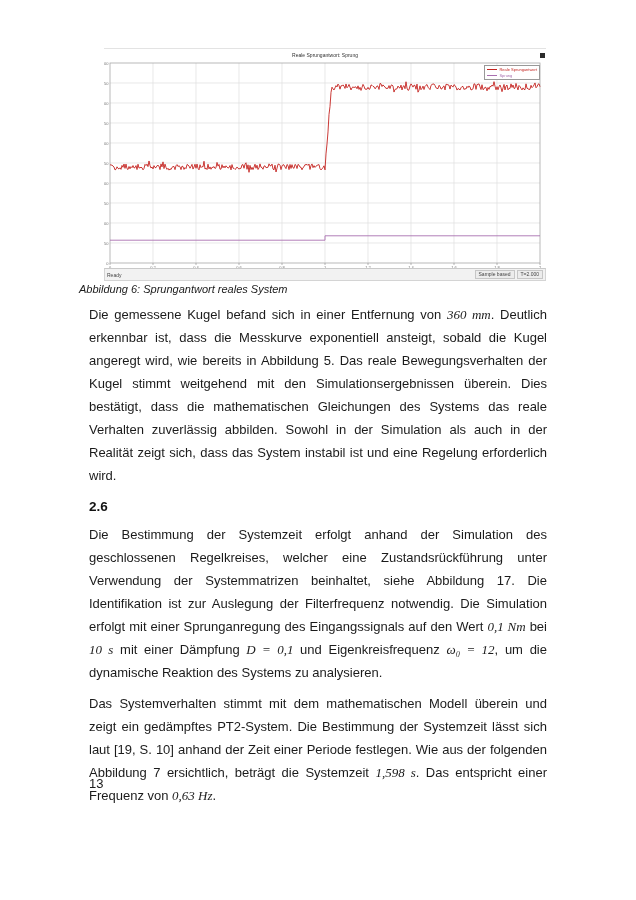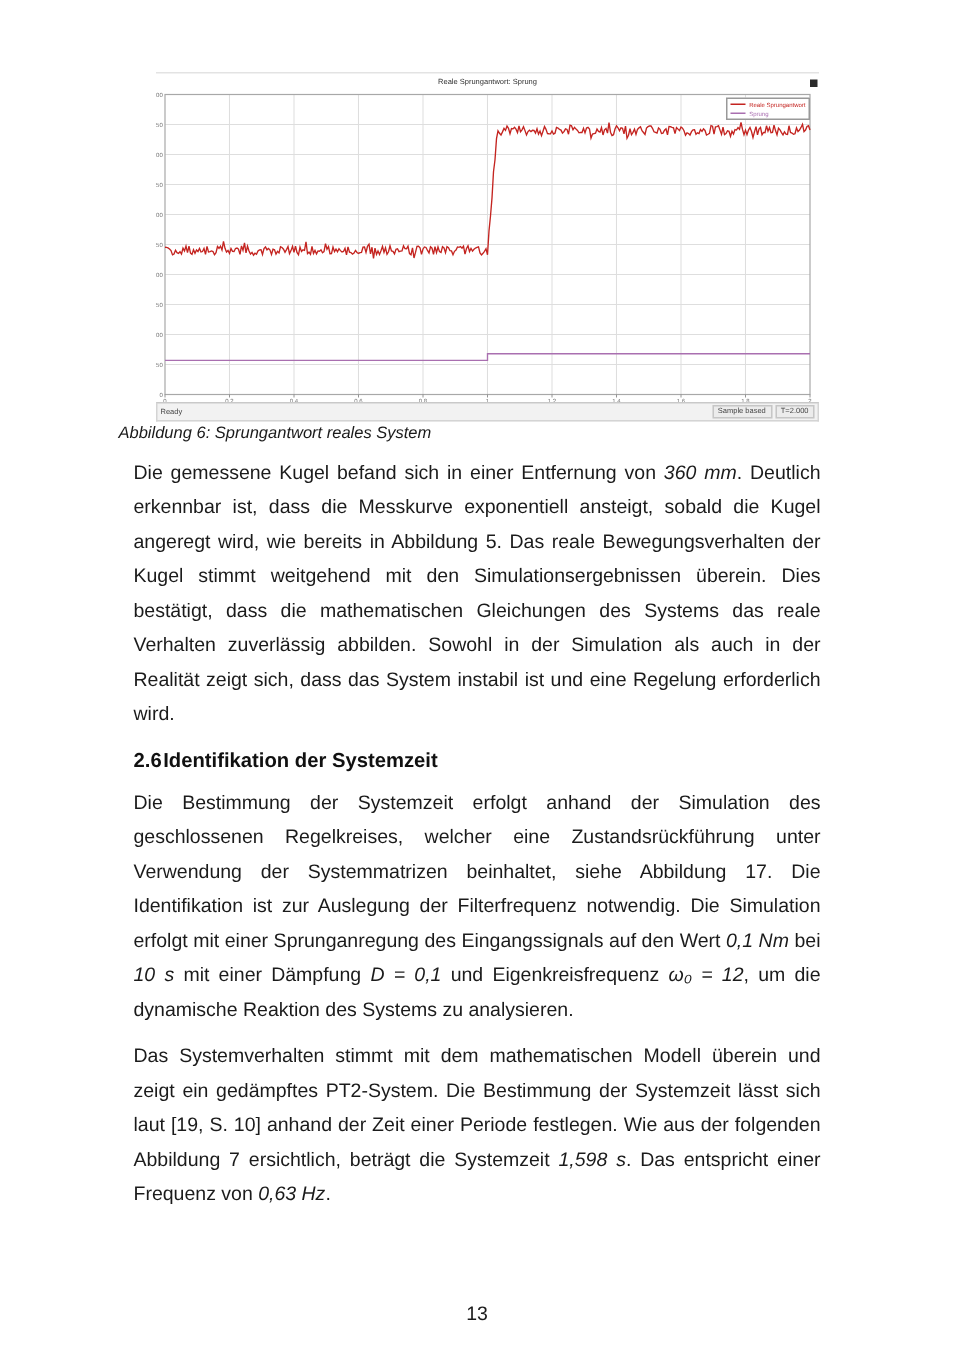--- a/index.html
+++ b/index.html
@@ -45,24 +45,24 @@
   .body-text{
     position:absolute;left:89px;top:303px;width:458px;
     font-size:13px;line-height:23px;text-align:justify;
   }
   .body-text p{margin:0 0 8px 0;}
   .section-heading{
     display:flex;align-items:baseline;font-size:13.5px;font-weight:bold;
     margin:10px 0 6px 0;line-height:20px;text-align:left;color:#111;
   }
   .section-heading .sec-num{margin-right:1px;}
-  .math{font-family:Liberation Sans, sans-serif;font-style:italic;}
+  .math{font-family:Liberation Serif, serif;font-style:italic;}
   
   .page-number{
-    position:absolute;left:89px;top:868px;width:458px;text-align:center;font-size:13px;
+    position:absolute;left:89px;top:776px;width:458px;text-align:left;font-size:13px;
   }
 </style>
 </head>
 <body>
 
 <div class="scope">
   <div class="scope-title">Reale Sprungantwort: Sprung</div>
   <div class="scope-dock"></div>
 
   <svg class="scope-plot" width="442" height="207" viewBox="0 0 442 207">
@@ -142,20 +142,19 @@
   </div>
 </div>
 
 <div class="caption">Abbildung 6: Sprungantwort reales System</div>
 
 <div class="body-text">
   <p><span>Die gemessene Kugel befand sich in einer Entfernung von </span><span class="math">360 mm</span><span>. Deutlich erkennbar ist, dass die Messkurve exponentiell ansteigt, sobald die Kugel angeregt wird, wie bereits in Abbildung 5. Das reale Bewegungsverhalten der Kugel stimmt weitgehend mit den Simulationsergebnissen überein. Dies bestätigt, dass die mathematischen Gleichungen des Systems das reale Verhalten zuverlässig abbilden. Sowohl in der Simulation als auch in der Realität zeigt sich, dass das System instabil ist und eine Regelung erforderlich wird.</span></p>
 
   <h2 class="section-heading">
     <span class="sec-num">2.6</span>
-    <span>Identifikation der Systemzeit</span>
   </h2>
 
   <p><span>Die Bestimmung der Systemzeit erfolgt anhand der Simulation des geschlossenen Regelkreises, welcher eine Zustandsrückführung unter Verwendung der Systemmatrizen beinhaltet, siehe Abbildung 17. Die Identifikation ist zur Auslegung der Filterfrequenz notwendig. Die Simulation erfolgt mit einer Sprunganregung des Eingangssignals auf den Wert </span><span class="math">0,1 Nm</span><span> bei </span><span class="math">10 s</span><span> mit einer Dämpfung </span><span class="math">D = 0,1</span><span> und Eigenkreisfrequenz </span><span class="math">ω₀ = 12</span><span>, um die dynamische Reaktion des Systems zu analysieren.</span></p>
   <p><span>Das Systemverhalten stimmt mit dem mathematischen Modell überein und zeigt ein gedämpftes PT2-System. Die Bestimmung der Systemzeit lässt sich laut [19, S. 10] anhand der Zeit einer Periode festlegen. Wie aus der folgenden Abbildung 7 ersichtlich, beträgt die Systemzeit </span><span class="math">1,598 s</span><span>. Das entspricht einer Frequenz von </span><span class="math">0,63 Hz</span><span>.</span></p>
 </div>
 
 <div class="page-number">13</div>
 
 </body></html>

